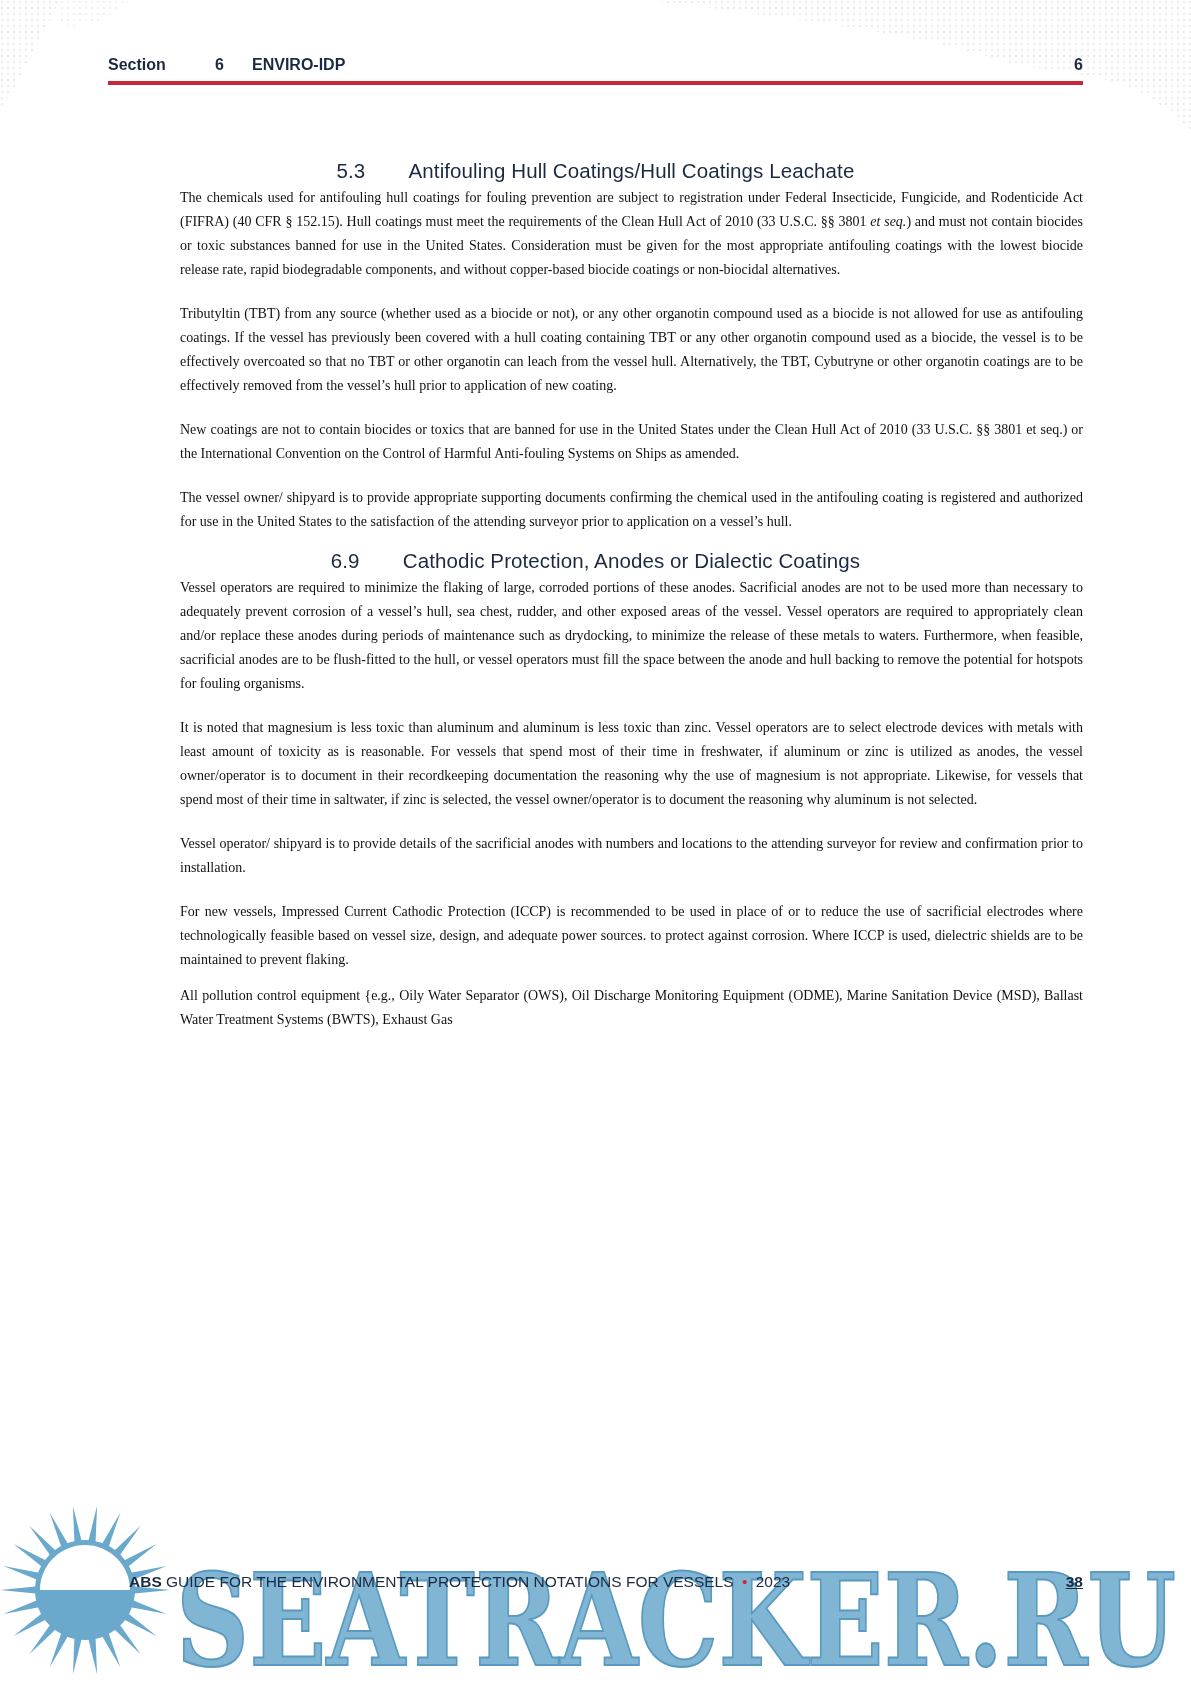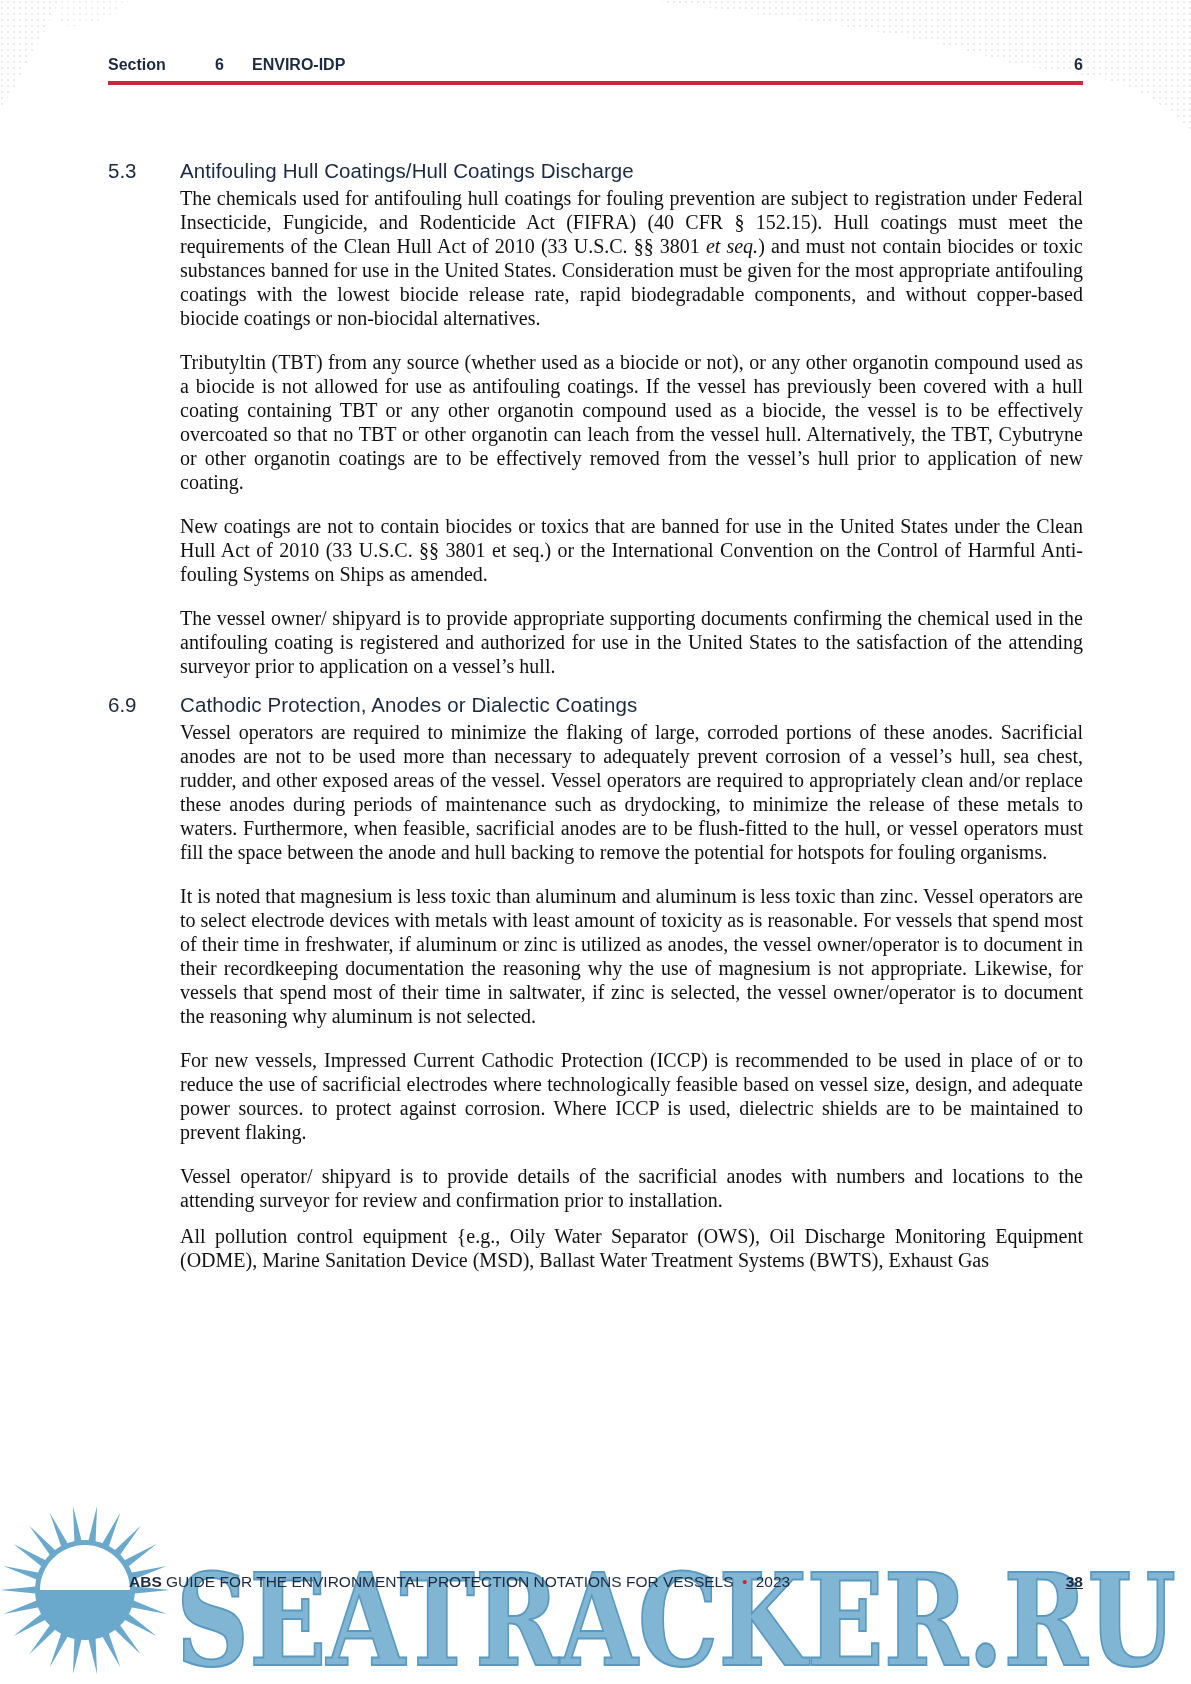--- a/index.html
+++ b/index.html
@@ -9,24 +9,24 @@
     font-family: "Liberation Sans", sans-serif; font-weight: bold; font-size: 16px; color: #1b2a41; }
   .header span { position: absolute; top: 2px; }
   .h-section { left: 0; }
   .h-num { left: 107px; }
   .h-title { left: 144px; }
   .h-page { right: 0; }
   .header-rule { position: absolute; left: 108px; top: 81px; width: 975px; height: 4px; background: #c8283a; }
   .content { position: absolute; left: 108px; top: 156px; width: 975px; }
   .sec { position: relative; }
   .sec-head { display: flex; align-items: baseline; font-family: "Liberation Sans", sans-serif;
-    font-size: 20.5px; color: #1b2a41; height: 30px; line-height: 30px; }
+    font-size: 20.5px; color: #1b2a41; height: 30px; line-height: 30px; justify-content: center; }
   .sec-num { width: 72px; font-weight: normal; }
   .sec-title { font-weight: normal; letter-spacing: 0.1px; }
-  .para { margin: 0 0 20px 72px; font-family: "Liberation Serif", serif; font-size: 20px;
+  .para { margin: 0 0 20px 72px; font-family: "Liberation Serif", serif; font-size: 14px;
     line-height: 24px; text-align: justify; color: #111; }
   .para:last-child { margin-bottom: 12px; }
   .footer { position: absolute; left: 108px; top: 1573px; width: 975px; height: 22px;
     font-family: "Liberation Sans", sans-serif; font-size: 15.5px; color: #1b2a41; z-index: 3; }
   .f-abs { font-weight: bold; margin-left: 21px; }
   .f-dot { color: #c8283a; margin: 0 4px; }
   .f-page { position: absolute; right: 0; top: 0; font-weight: bold; text-decoration: underline; }
   .watermark { position: absolute; left: 0; top: 1505px; width: 1191px; height: 179px; z-index: 2; pointer-events: none; }
 </style>
 </head>
@@ -48,37 +48,37 @@
   <span class="h-num">6</span>
   <span class="h-title">ENVIRO-IDP</span>
   <span class="h-page">6</span>
 </div>
 <div class="header-rule"></div>
 
 <div class="content">
   <div class="sec">
     <div class="sec-head">
       <span class="sec-num">5.3</span>
-      <span class="sec-title">Antifouling Hull Coatings/Hull Coatings Discharge</span>
+      <span class="sec-title">Antifouling Hull Coatings/Hull Coatings Leachate</span>
     </div>
     <p class="para" id="p-0-0">The chemicals used for antifouling hull coatings for fouling prevention are subject to registration under Federal Insecticide, Fungicide, and Rodenticide Act (FIFRA) (40 CFR § 152.15). Hull coatings must meet the requirements of the Clean Hull Act of 2010 (33 U.S.C. §§ 3801 <em>et seq.</em>) and must not contain biocides or toxic substances banned for use in the United States. Consideration must be given for the most appropriate antifouling coatings with the lowest biocide release rate, rapid biodegradable components, and without copper-based biocide coatings or non-biocidal alternatives.</p>
     <p class="para">Tributyltin (TBT) from any source (whether used as a biocide or not), or any other organotin compound used as a biocide is not allowed for use as antifouling coatings. If the vessel has previously been covered with a hull coating containing TBT or any other organotin compound used as a biocide, the vessel is to be effectively overcoated so that no TBT or other organotin can leach from the vessel hull. Alternatively, the TBT, Cybutryne or other organotin coatings are to be effectively removed from the vessel’s hull prior to application of new coating.</p>
     <p class="para">New coatings are not to contain biocides or toxics that are banned for use in the United States under the Clean Hull Act of 2010 (33 U.S.C. §§ 3801 et seq.) or the International Convention on the Control of Harmful Anti-fouling Systems on Ships as amended.</p>
     <p class="para">The vessel owner/ shipyard is to provide appropriate supporting documents confirming the chemical used in the antifouling coating is registered and authorized for use in the United States to the satisfaction of the attending surveyor prior to application on a vessel’s hull.</p>
   </div>
 
   <div class="sec">
     <div class="sec-head">
       <span class="sec-num">6.9</span>
       <span class="sec-title">Cathodic Protection, Anodes or Dialectic Coatings</span>
     </div>
     <p class="para">Vessel operators are required to minimize the flaking of large, corroded portions of these anodes. Sacrificial anodes are not to be used more than necessary to adequately prevent corrosion of a vessel’s hull, sea chest, rudder, and other exposed areas of the vessel. Vessel operators are required to appropriately clean and/or replace these anodes during periods of maintenance such as drydocking, to minimize the release of these metals to waters. Furthermore, when feasible, sacrificial anodes are to be flush-fitted to the hull, or vessel operators must fill the space between the anode and hull backing to remove the potential for hotspots for fouling organisms.</p>
     <p class="para">It is noted that magnesium is less toxic than aluminum and aluminum is less toxic than zinc. Vessel operators are to select electrode devices with metals with least amount of toxicity as is reasonable. For vessels that spend most of their time in freshwater, if aluminum or zinc is utilized as anodes, the vessel owner/operator is to document in their recordkeeping documentation the reasoning why the use of magnesium is not appropriate. Likewise, for vessels that spend most of their time in saltwater, if zinc is selected, the vessel owner/operator is to document the reasoning why aluminum is not selected.</p>
+    <p class="para">Vessel operator/ shipyard is to provide details of the sacrificial anodes with numbers and locations to the attending surveyor for review and confirmation prior to installation.</p>
     <p class="para">For new vessels, Impressed Current Cathodic Protection (ICCP) is recommended to be used in place of or to reduce the use of sacrificial electrodes where technologically feasible based on vessel size, design, and adequate power sources. to protect against corrosion. Where ICCP is used, dielectric shields are to be maintained to prevent flaking.</p>
-    <p class="para">Vessel operator/ shipyard is to provide details of the sacrificial anodes with numbers and locations to the attending surveyor for review and confirmation prior to installation.</p>
   </div>
 
   <div class="sec">
     <p class="para">All pollution control equipment {e.g., Oily Water Separator (OWS), Oil Discharge Monitoring Equipment (ODME), Marine Sanitation Device (MSD), Ballast Water Treatment Systems (BWTS), Exhaust Gas</p>
   </div>
 </div>
 
 <svg class="watermark" viewBox="0 0 1191 179">
   <g transform="translate(85,85)">
     <g id="rays" fill="#6aa9cc">

